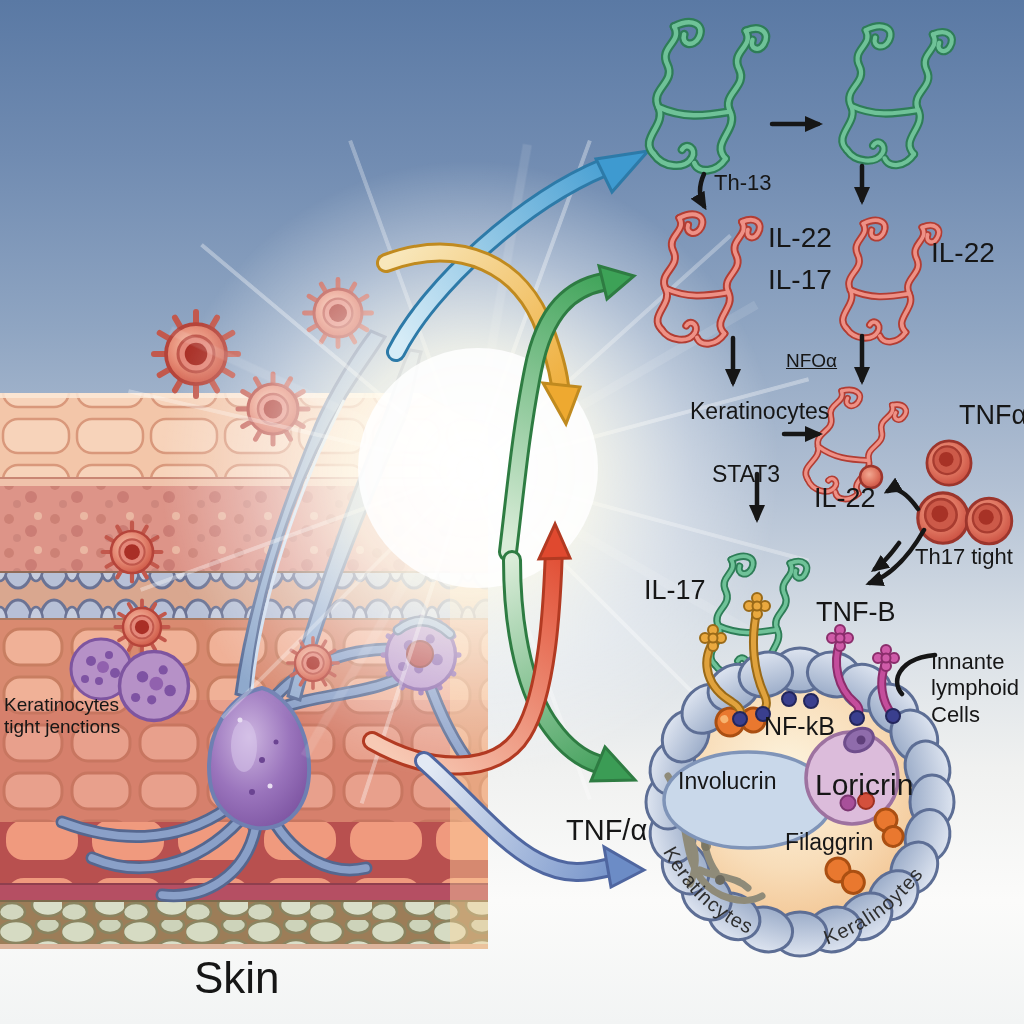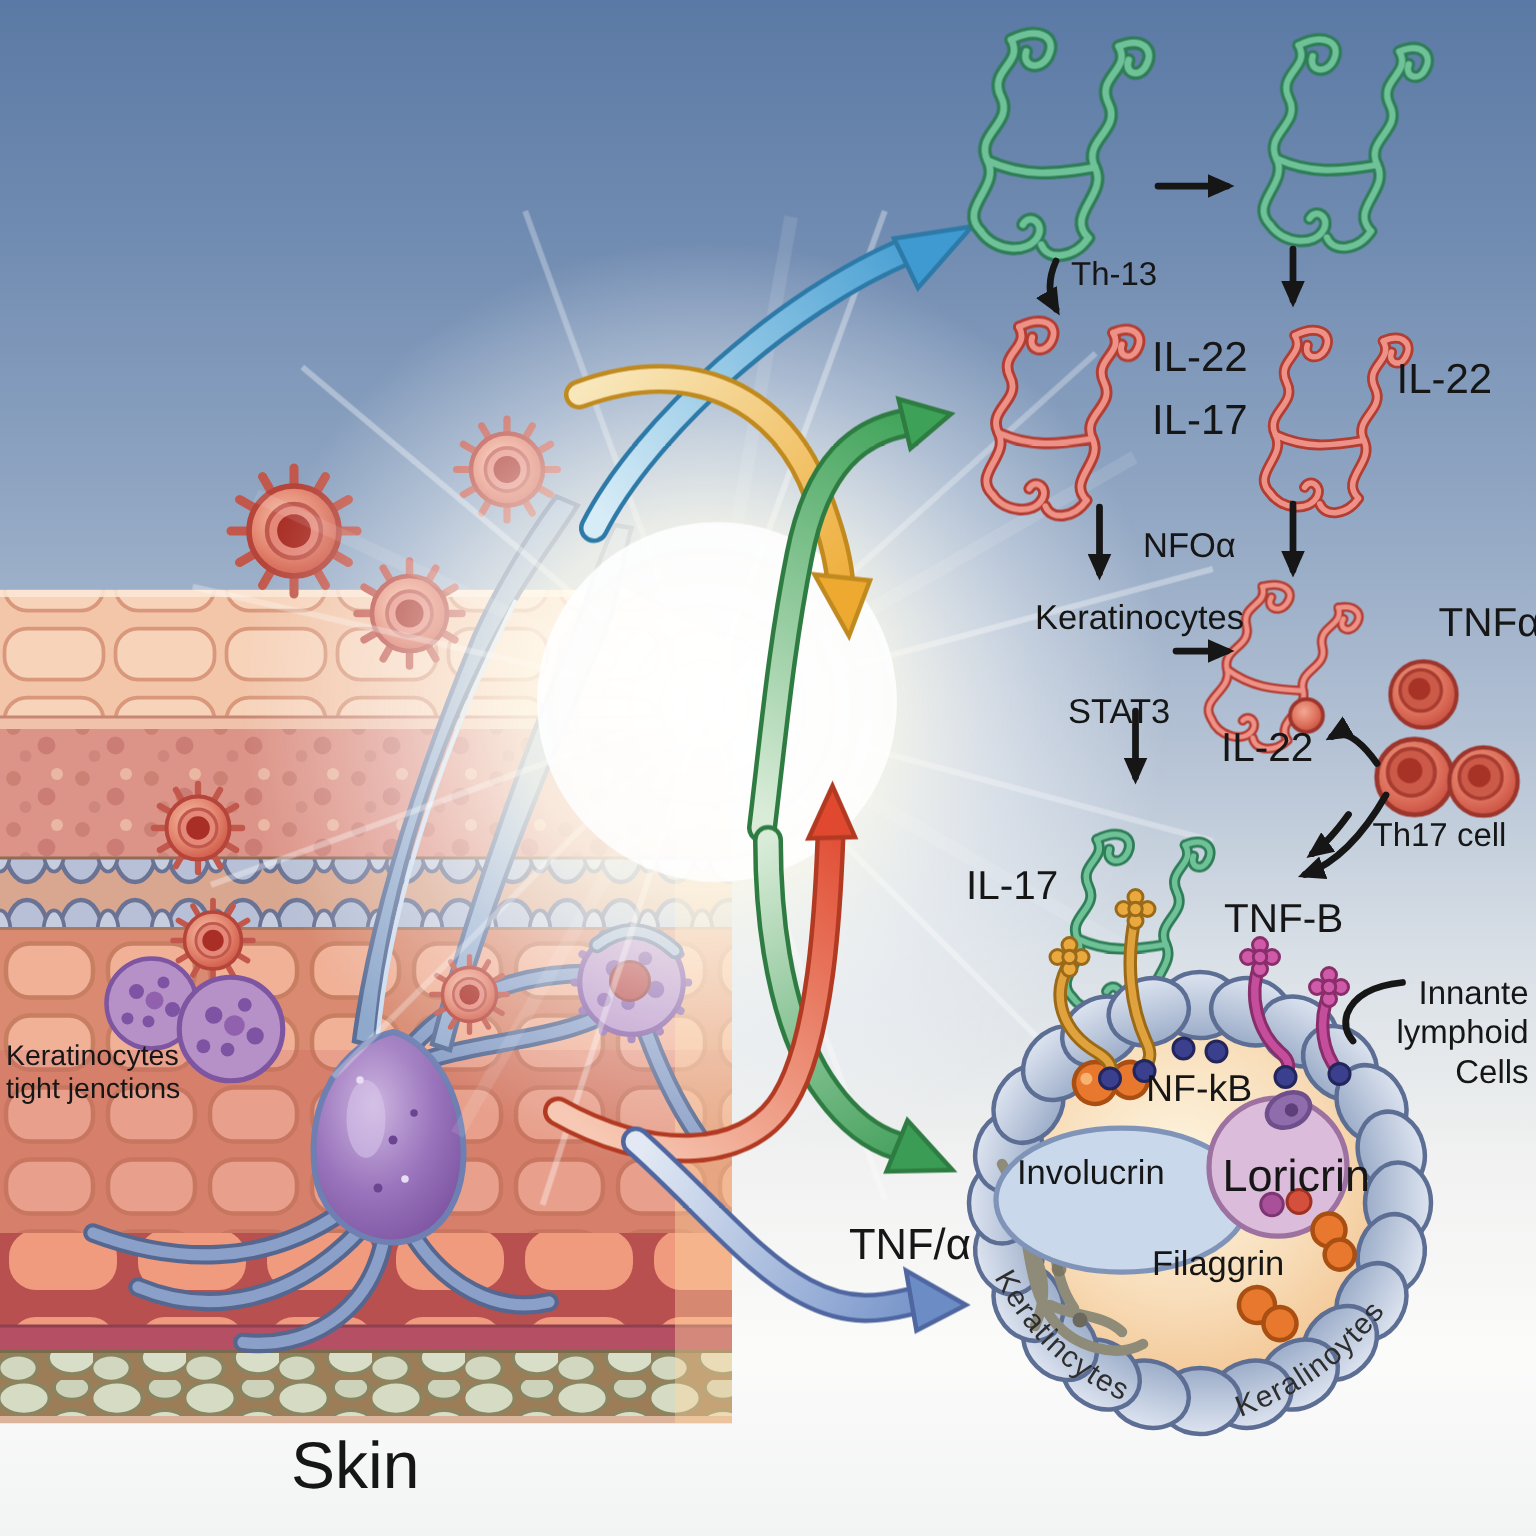--- a/index.html
+++ b/index.html
@@ -449,33 +449,33 @@
     <path d="M924,530 Q900,572 870,583" marker-end="url(#blk)"></path>
     <path d="M899,543 Q886,561 875,569" marker-end="url(#blk)"></path>
     <path d="M935,655 Q905,658 898,676 Q895,686 902,694"></path>
   </g>
 </svg>
 
 <div class="lbl" style="left:714px;top:170px;font-size:22px;">Th-13</div>
 <div class="lbl" style="left:768px;top:222px;font-size:28px;">IL-22</div>
 <div class="lbl" style="left:768px;top:264px;font-size:28px;">IL-17</div>
 <div class="lbl" style="left:931px;top:237px;font-size:28px;">IL-22</div>
-<div class="lbl" style="left:762px;top:350px;font-size:23px;">NFOα</div>
+<div class="lbl" style="left:786px;top:350px;font-size:19px;text-decoration:underline;">NFOα</div>
 <div class="lbl" style="left:690px;top:398px;font-size:23px;">Keratinocytes</div>
 <div class="lbl" style="left:712px;top:441px;font-size:23px;margin-top:20px;">STAT3</div>
 <div class="lbl" style="left:959px;top:400px;font-size:27px;">TNFα</div>
 <div class="lbl" style="left:814px;top:483px;font-size:27px;">IL-22</div>
-<div class="lbl" style="left:915px;top:544px;font-size:22px;">Th17 cell</div>
+<div class="lbl" style="left:915px;top:544px;font-size:22px;">Th17 tight</div>
 <div class="lbl" style="left:644px;top:575px;font-size:27px;">IL-17</div>
 <div class="lbl" style="left:816px;top:597px;font-size:27px;">TNF-B</div>
-<div class="lbl" style="left:931px;top:649px;font-size:22px;line-height:1.2;text-align:right;">Innante
+<div class="lbl" style="left:931px;top:649px;font-size:22px;line-height:1.2;">Innante
 lymphoid
 Cells</div>
 <div class="lbl" style="left:764px;top:712px;font-size:25px;">NF-kB</div>
 <div class="lbl" style="left:678px;top:768px;font-size:23px;">Involucrin</div>
 <div class="lbl" style="left:815px;top:768px;font-size:30px;">Loricrin</div>
-<div class="lbl" style="left:768px;top:829px;font-size:23px;">Filaggrin</div>
+<div class="lbl" style="left:785px;top:829px;font-size:23px;">Filaggrin</div>
 <div class="lbl" style="left:4px;top:694px;font-size:19px;">Keratinocytes
 tight jenctions</div>
 <div class="lbl" style="left:566px;top:814px;font-size:29px;">TNF/α</div>
 <div class="lbl" style="left:194px;top:953px;font-size:44px;">Skin</div>
 
 </div>
 
 </body></html>

